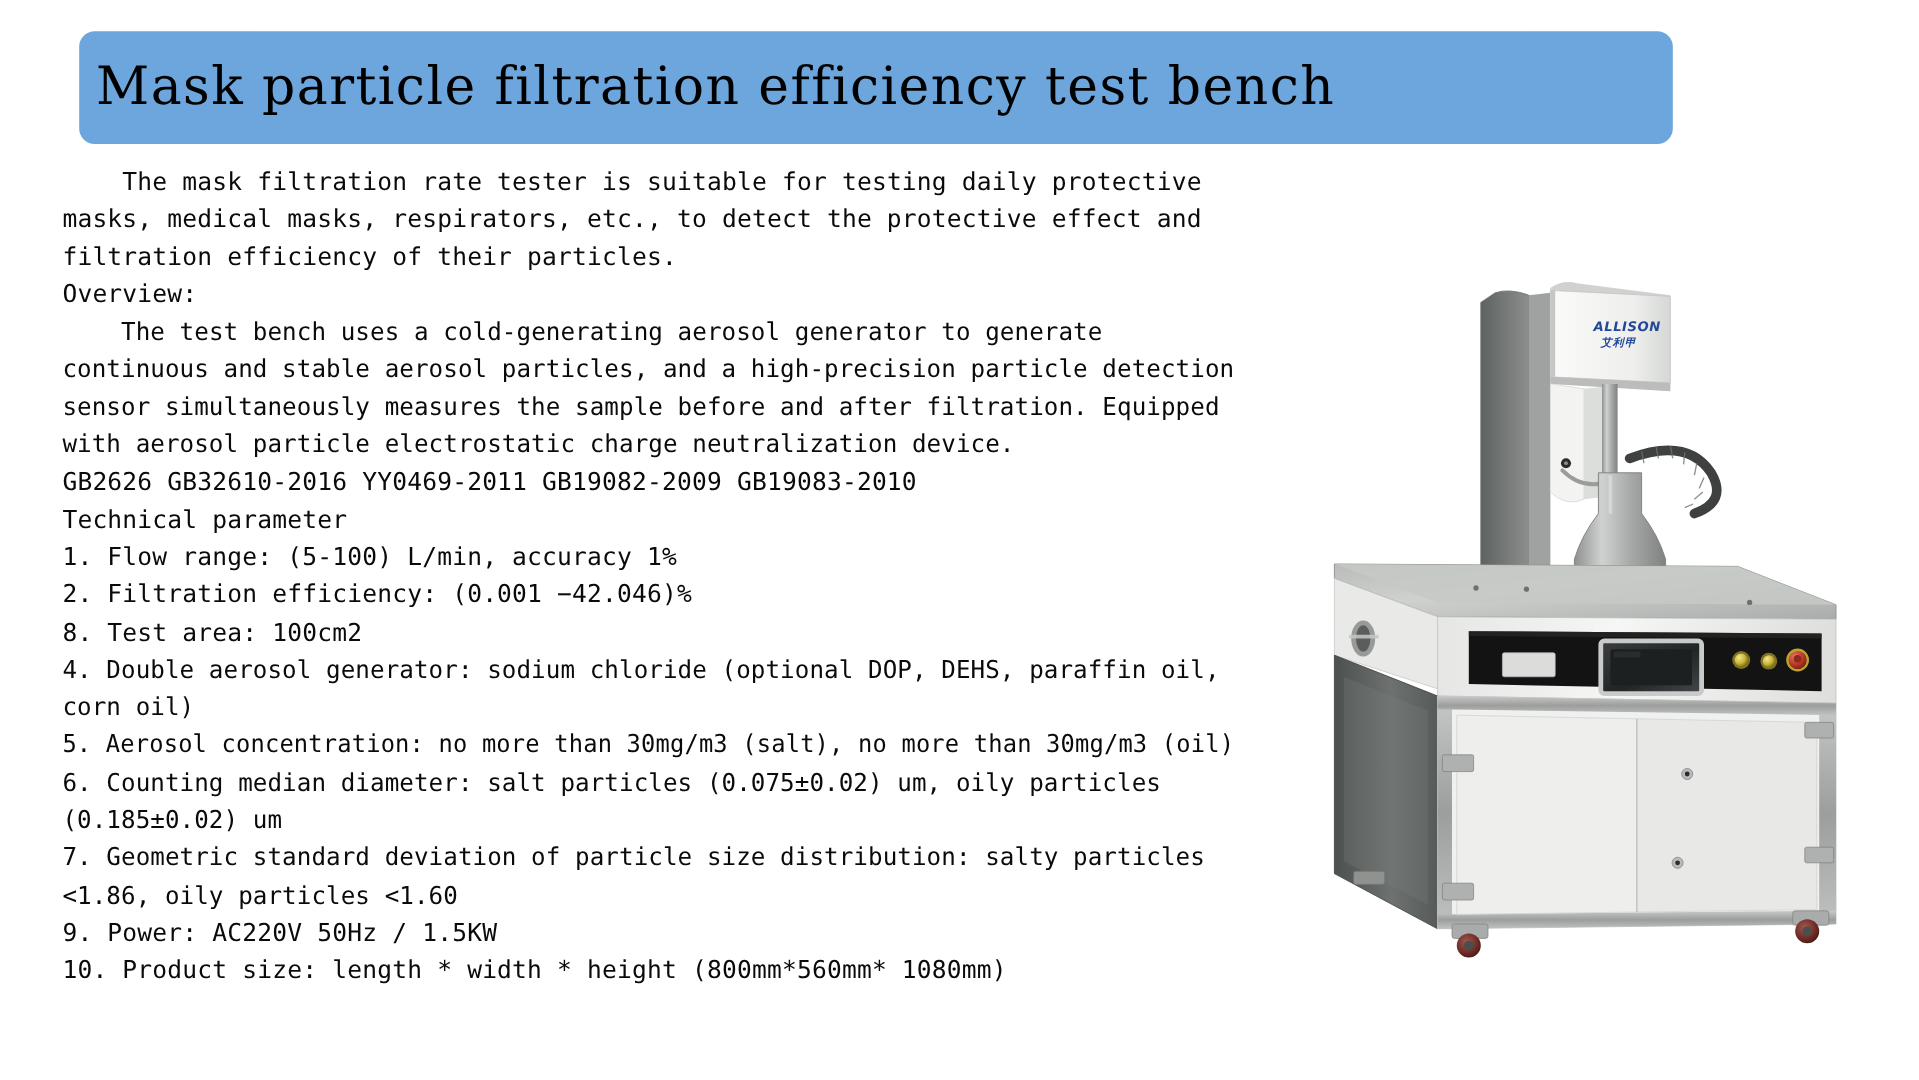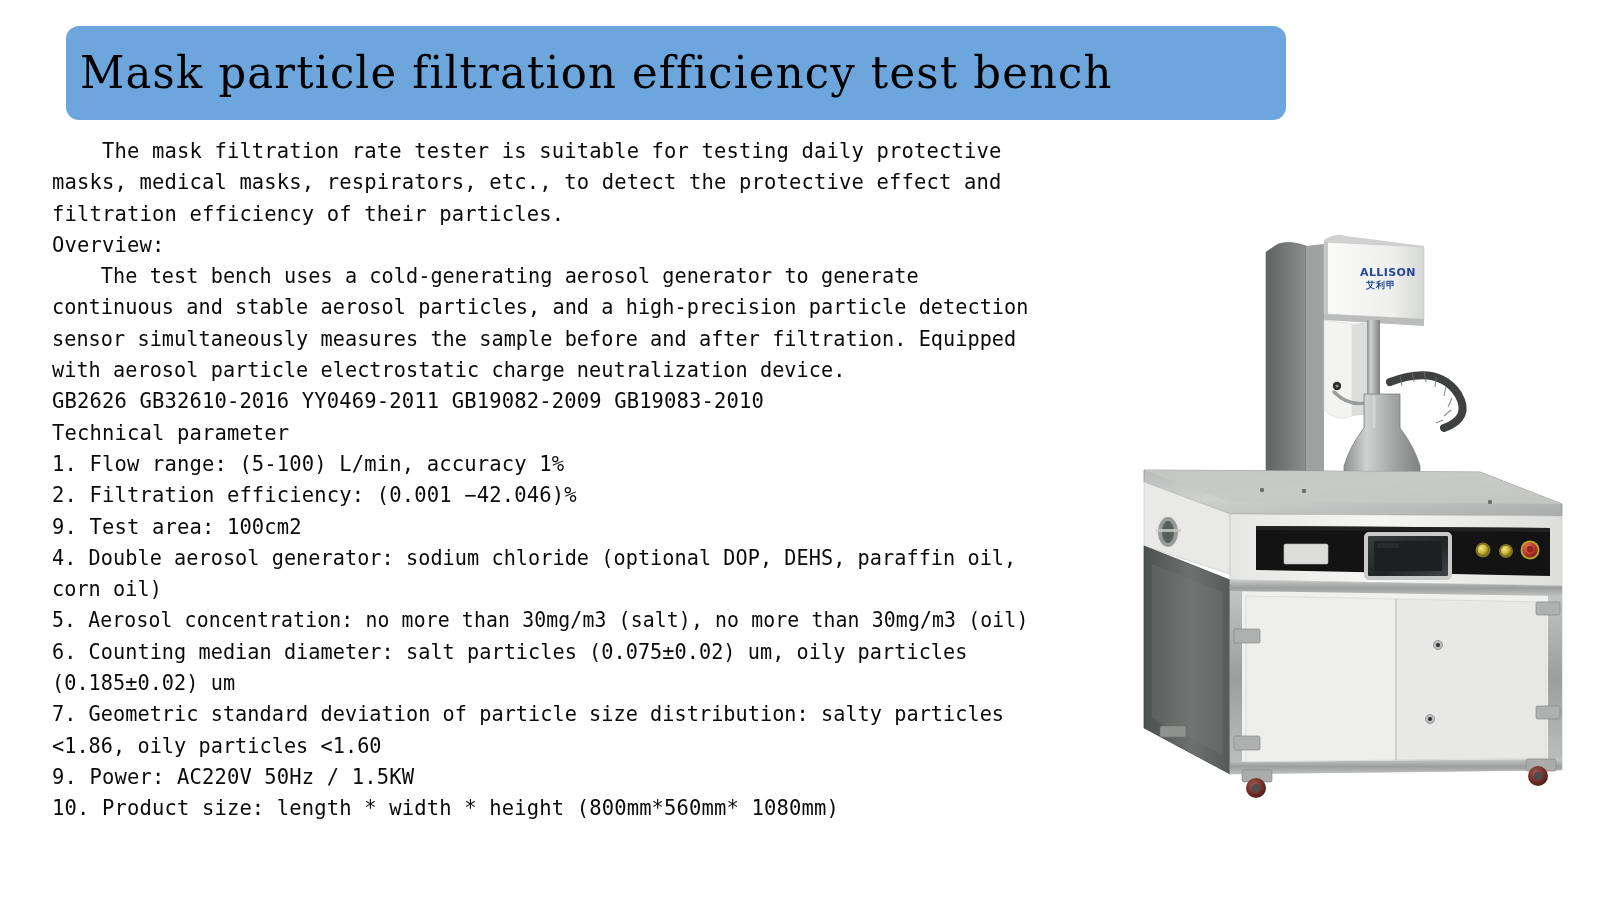--- a/index.html
+++ b/index.html
@@ -14,21 +14,21 @@
     overflow: hidden;
     font-family: "DejaVu Sans Mono", "Liberation Mono", monospace;
     position: relative;
   }
 
   
   #title-banner {
     position: absolute;
     left: 66px;
     top: 26px;
-    width: 1220px;
+    width: 1328px;
     height: 94px;
     background: #6ca6dc;
     border-radius: 13px;
     display: flex;
     align-items: center;
     box-sizing: border-box;
     padding-left: 14px;
   }
   #title-text {
     font-family: "DejaVu Serif", "Liberation Serif", serif;
@@ -64,24 +64,25 @@
     letter-spacing: 0.05px;
   }
   .para.tight {
     transform: scaleX(0.965);
     transform-origin: left top;
   }
 
   
   #product-photo {
     position: absolute;
-    left: 1138px;
+    left: 1106px;
     top: 214px;
     width: 430px;
     height: 590px;
+    font-style: italic;
   }
   #product-photo svg { display: block; }
   .logo-latin {
     font-family: "DejaVu Sans", "Liberation Sans", sans-serif;
     font-size: 11px;
     font-weight: bold;
     fill: #23489a;
     letter-spacing: 0.4px;
   }
   .logo-cjk {
@@ -111,21 +112,21 @@
 continuous and stable aerosol particles, and a high-precision particle detection
 sensor simultaneously measures the sample before and after filtration. Equipped
 with aerosol particle electrostatic charge neutralization device.</p>
 
   <p class="para">GB2626 GB32610-2016 YY0469-2011 GB19082-2009 GB19083-2010</p>
 
   <p class="para">Technical parameter</p>
 
   <p class="para">1. Flow range: (5-100) L/min, accuracy 1%</p>
   <p class="para">2. Filtration efficiency: (0.001 −42.046)%</p>
-  <p class="para">9. Test area: 100cm2</p>
+  <p class="para">8. Test area: 100cm2</p>
   <p class="para condensed">4. Double aerosol generator: sodium chloride (optional DOP, DEHS, paraffin oil,
 corn oil)</p>
   <p class="para tight">5. Aerosol concentration: no more than 30mg/m3 (salt), no more than 30mg/m3 (oil)</p>
   <p class="para condensed">6. Counting median diameter: salt particles (0.075±0.02) um, oily particles
 (0.185±0.02) um</p>
   <p class="para condensed">7. Geometric standard deviation of particle size distribution: salty particles
 &lt;1.86, oily particles &lt;1.60</p>
   <p class="para">9. Power: AC220V 50Hz / 1.5KW</p>
   <p class="para">10. Product size: length * width * height (800mm*560mm* 1080mm)</p>
 

